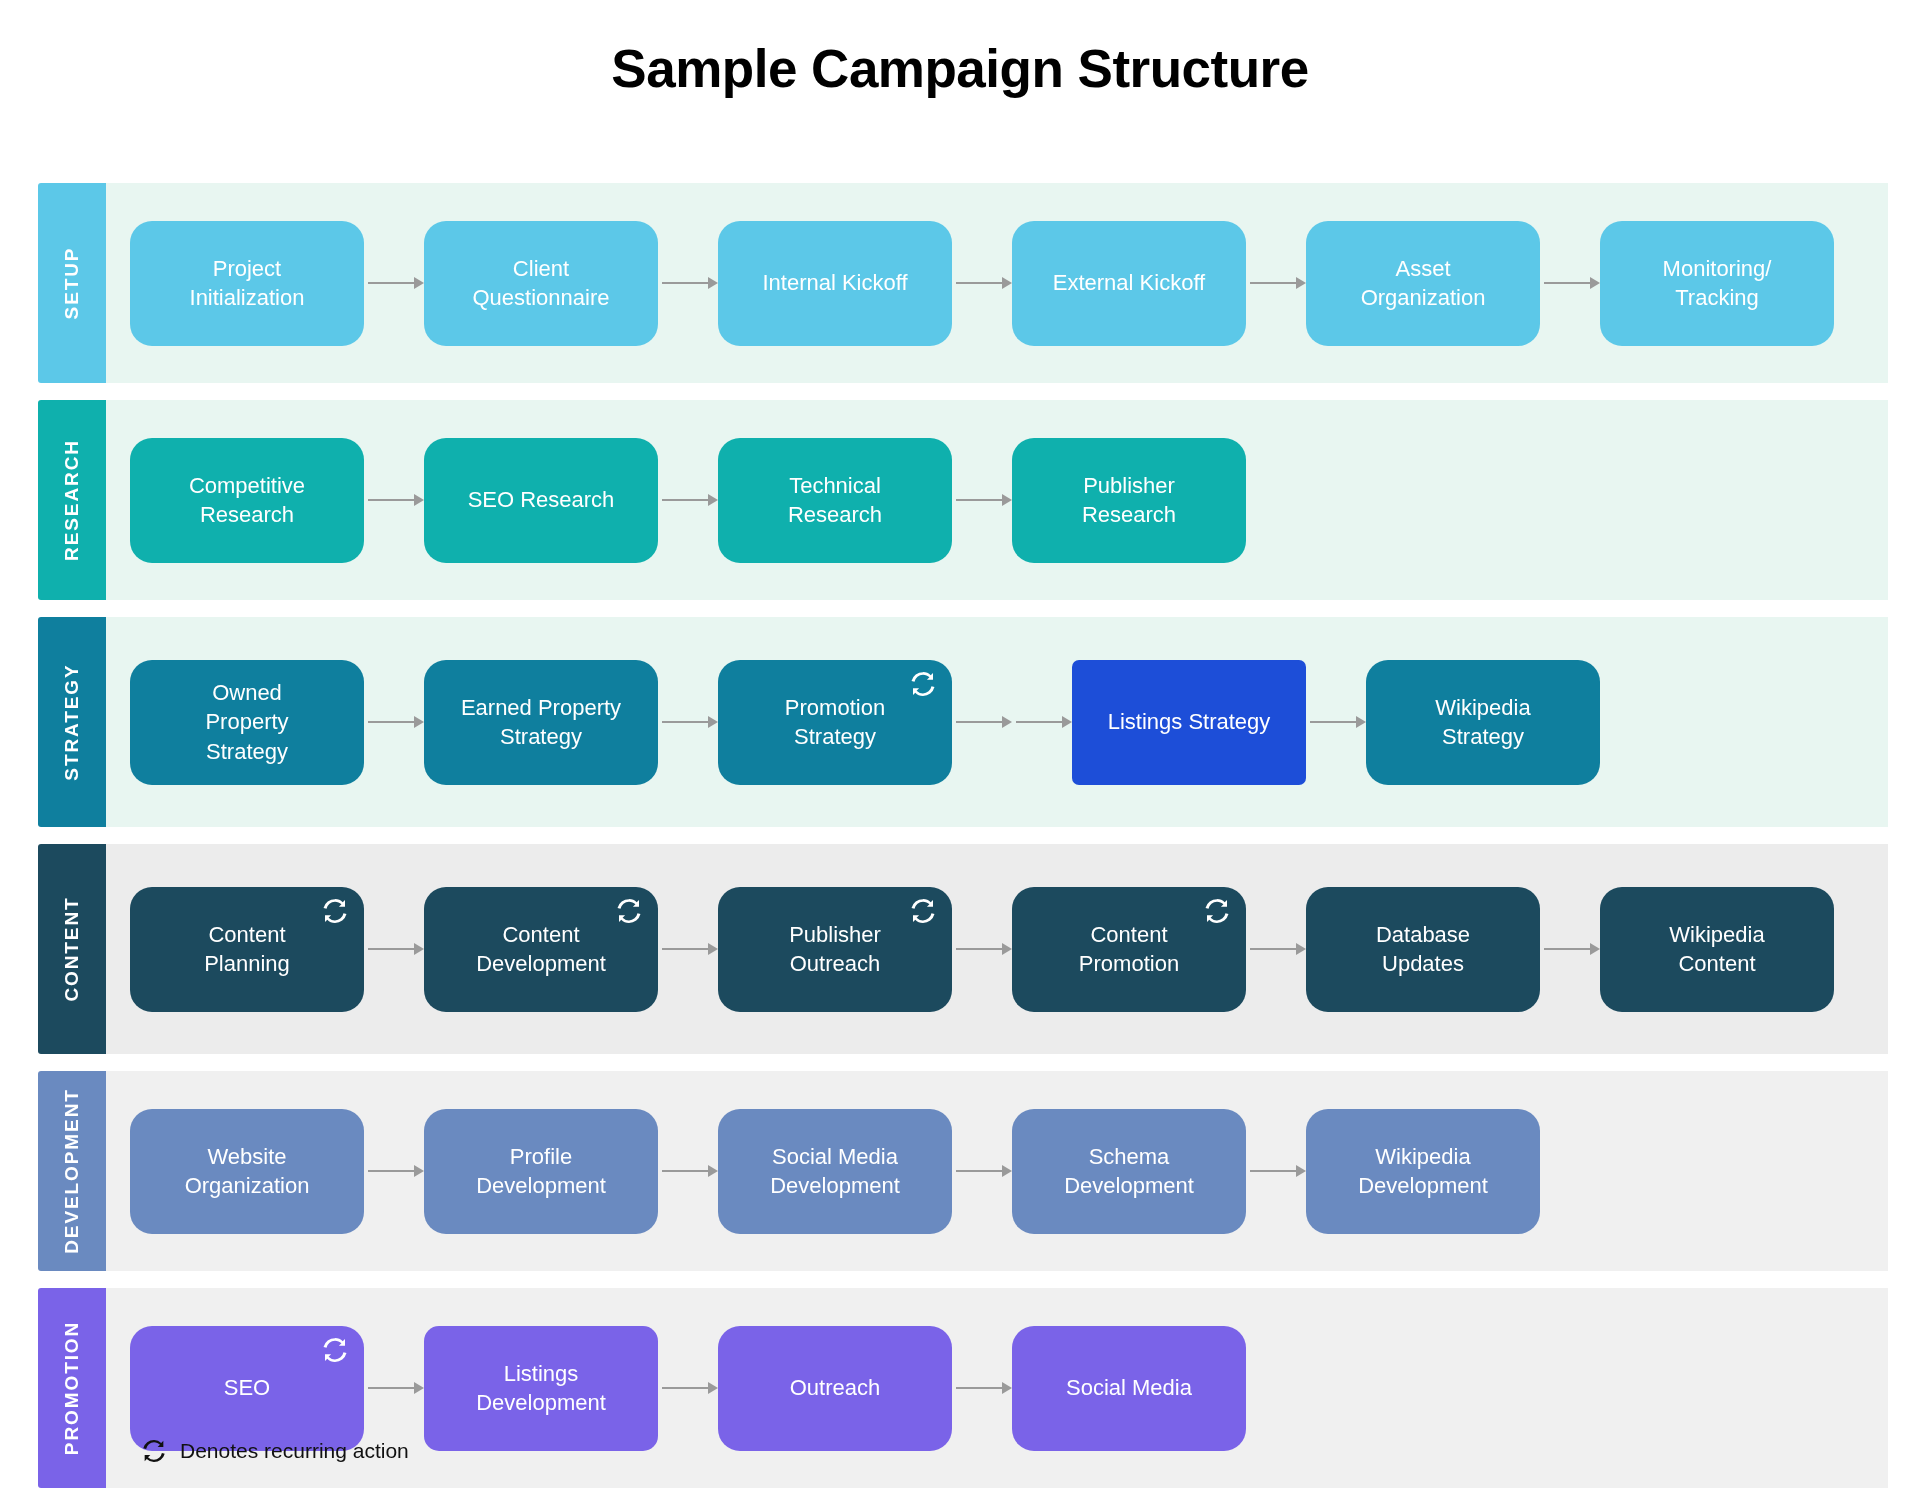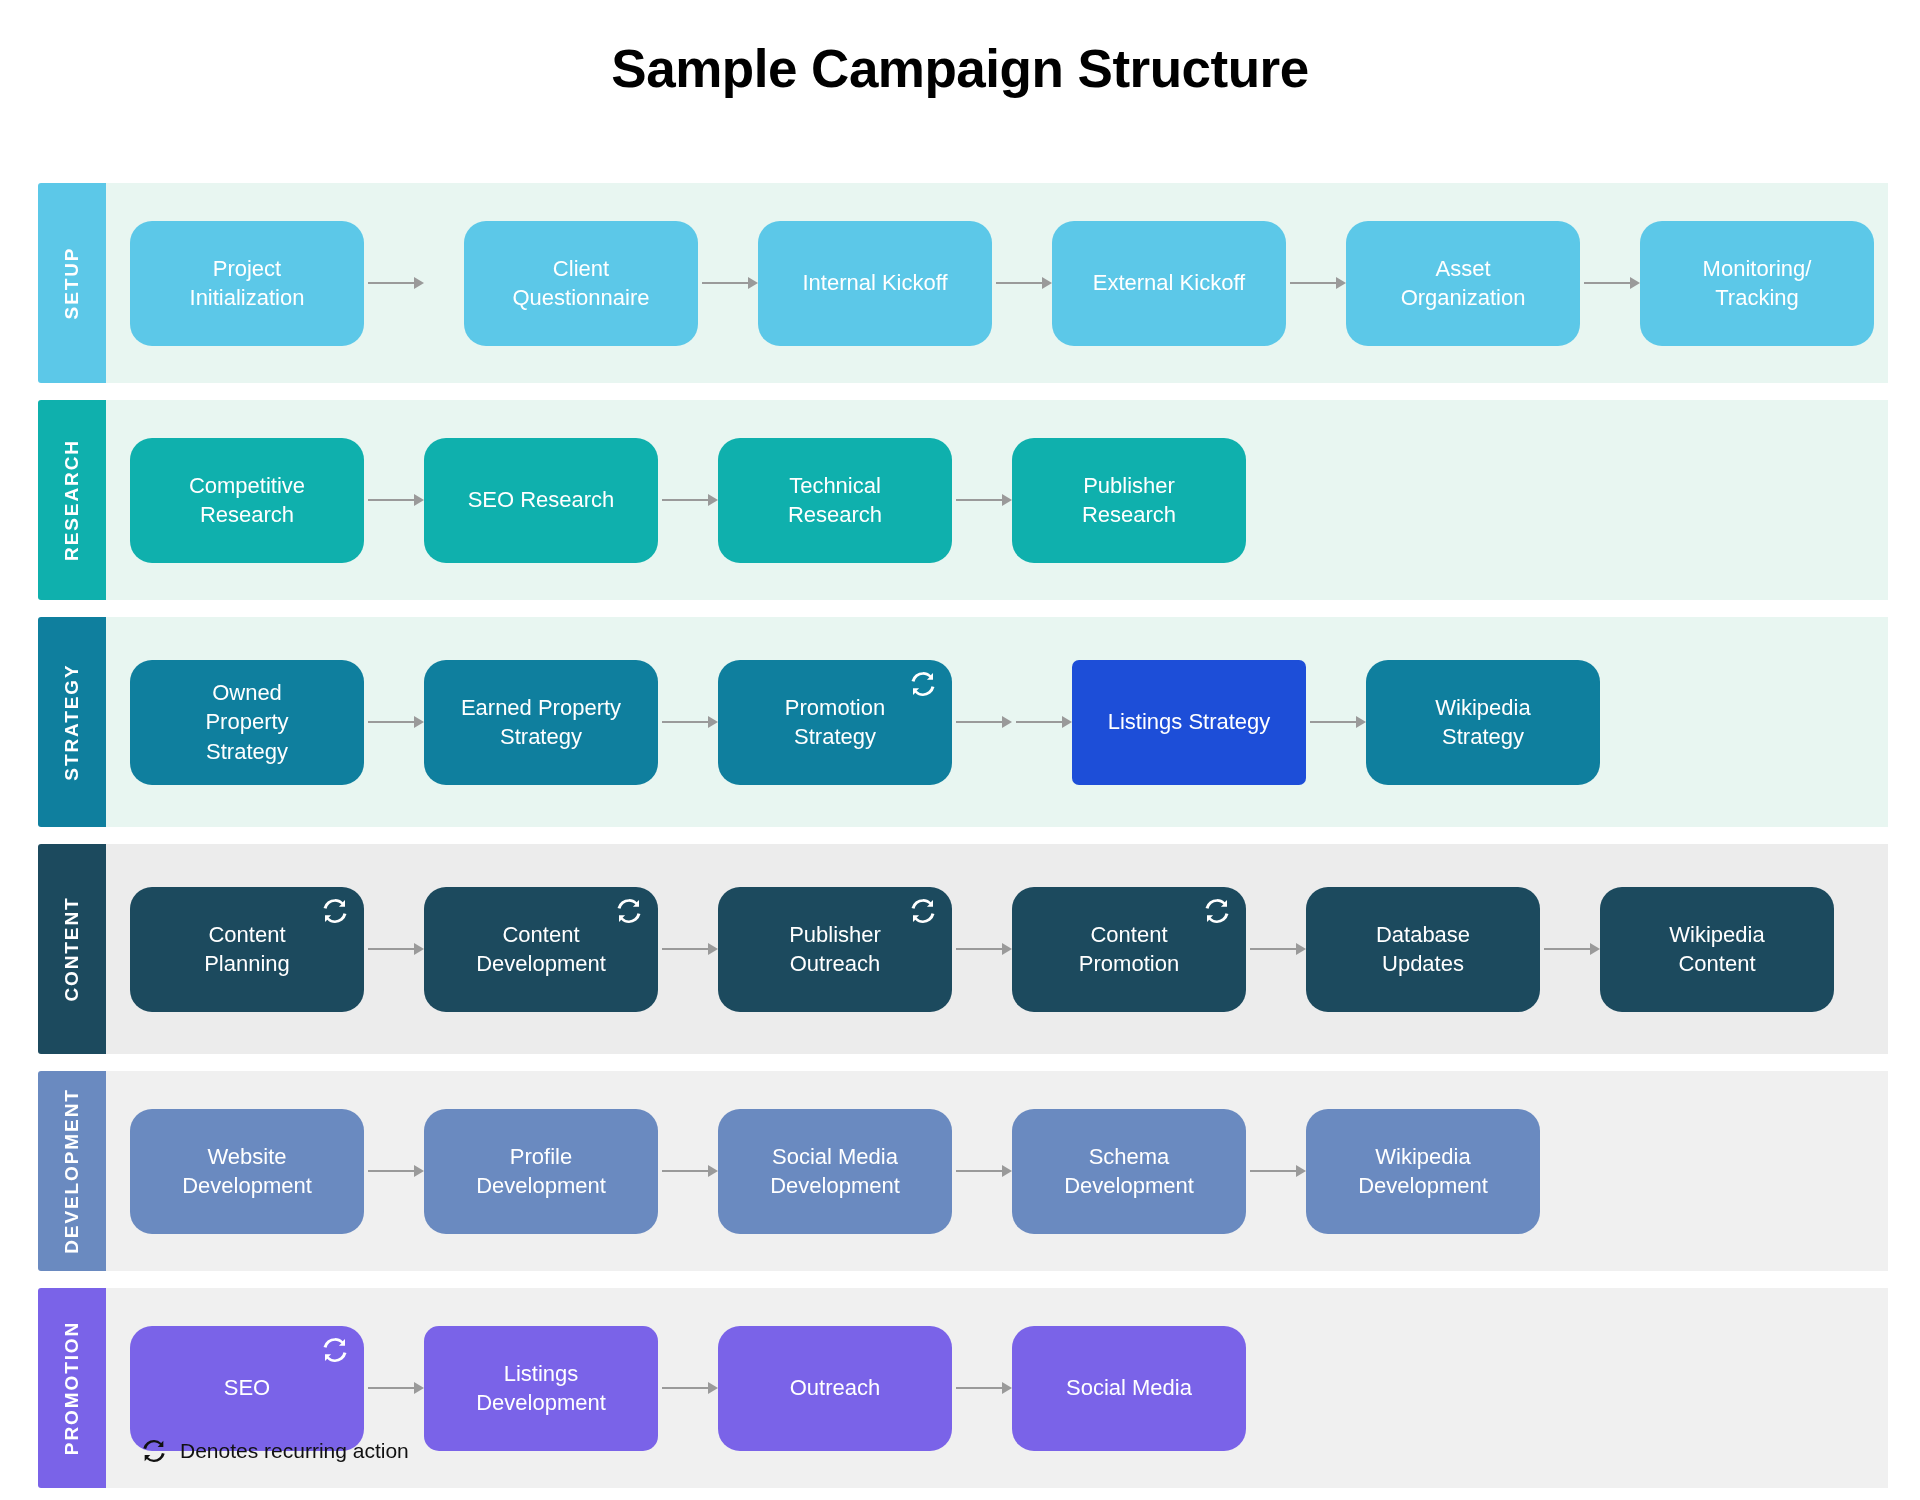--- a/index.html
+++ b/index.html
@@ -162,21 +162,21 @@
         </div>
         <div class="lane-body" style="background: rgb(232, 246, 241);">
           <div class="node" style="background: rgb(92, 200, 232);">
             <span class="node-label">Project
 Initialization</span>
           </div>
           <div class="arrow">
             <span class="shaft"></span>
             <span class="head"></span>
           </div>
-          <div class="node" style="background: rgb(92, 200, 232); margin-left: 40px;">
+          <div class="node" style="background: rgb(92, 200, 232);">
             <span class="node-label">Client
 Questionnaire</span>
           </div>
           <div class="arrow">
             <span class="shaft"></span>
             <span class="head"></span>
           </div>
           <div class="node" style="background: rgb(92, 200, 232);">
             <span class="node-label">Internal Kickoff</span>
           </div>
@@ -367,21 +367,21 @@
           </div>
         </div>
       </div>
       <div class="lane">
         <div class="lane-tab" style="background: rgb(106, 138, 192);">
           <span class="lane-tab-text">DEVELOPMENT</span>
         </div>
         <div class="lane-body" style="background: rgb(240, 240, 240);">
           <div class="node" style="background: rgb(106, 138, 192);">
             <span class="node-label">Website
-Development</span>
+Organization</span>
           </div>
           <div class="arrow">
             <span class="shaft"></span>
             <span class="head"></span>
           </div>
           <div class="node" style="background: rgb(106, 138, 192);">
             <span class="node-label">Profile
 Development</span>
           </div>
           <div class="arrow">

